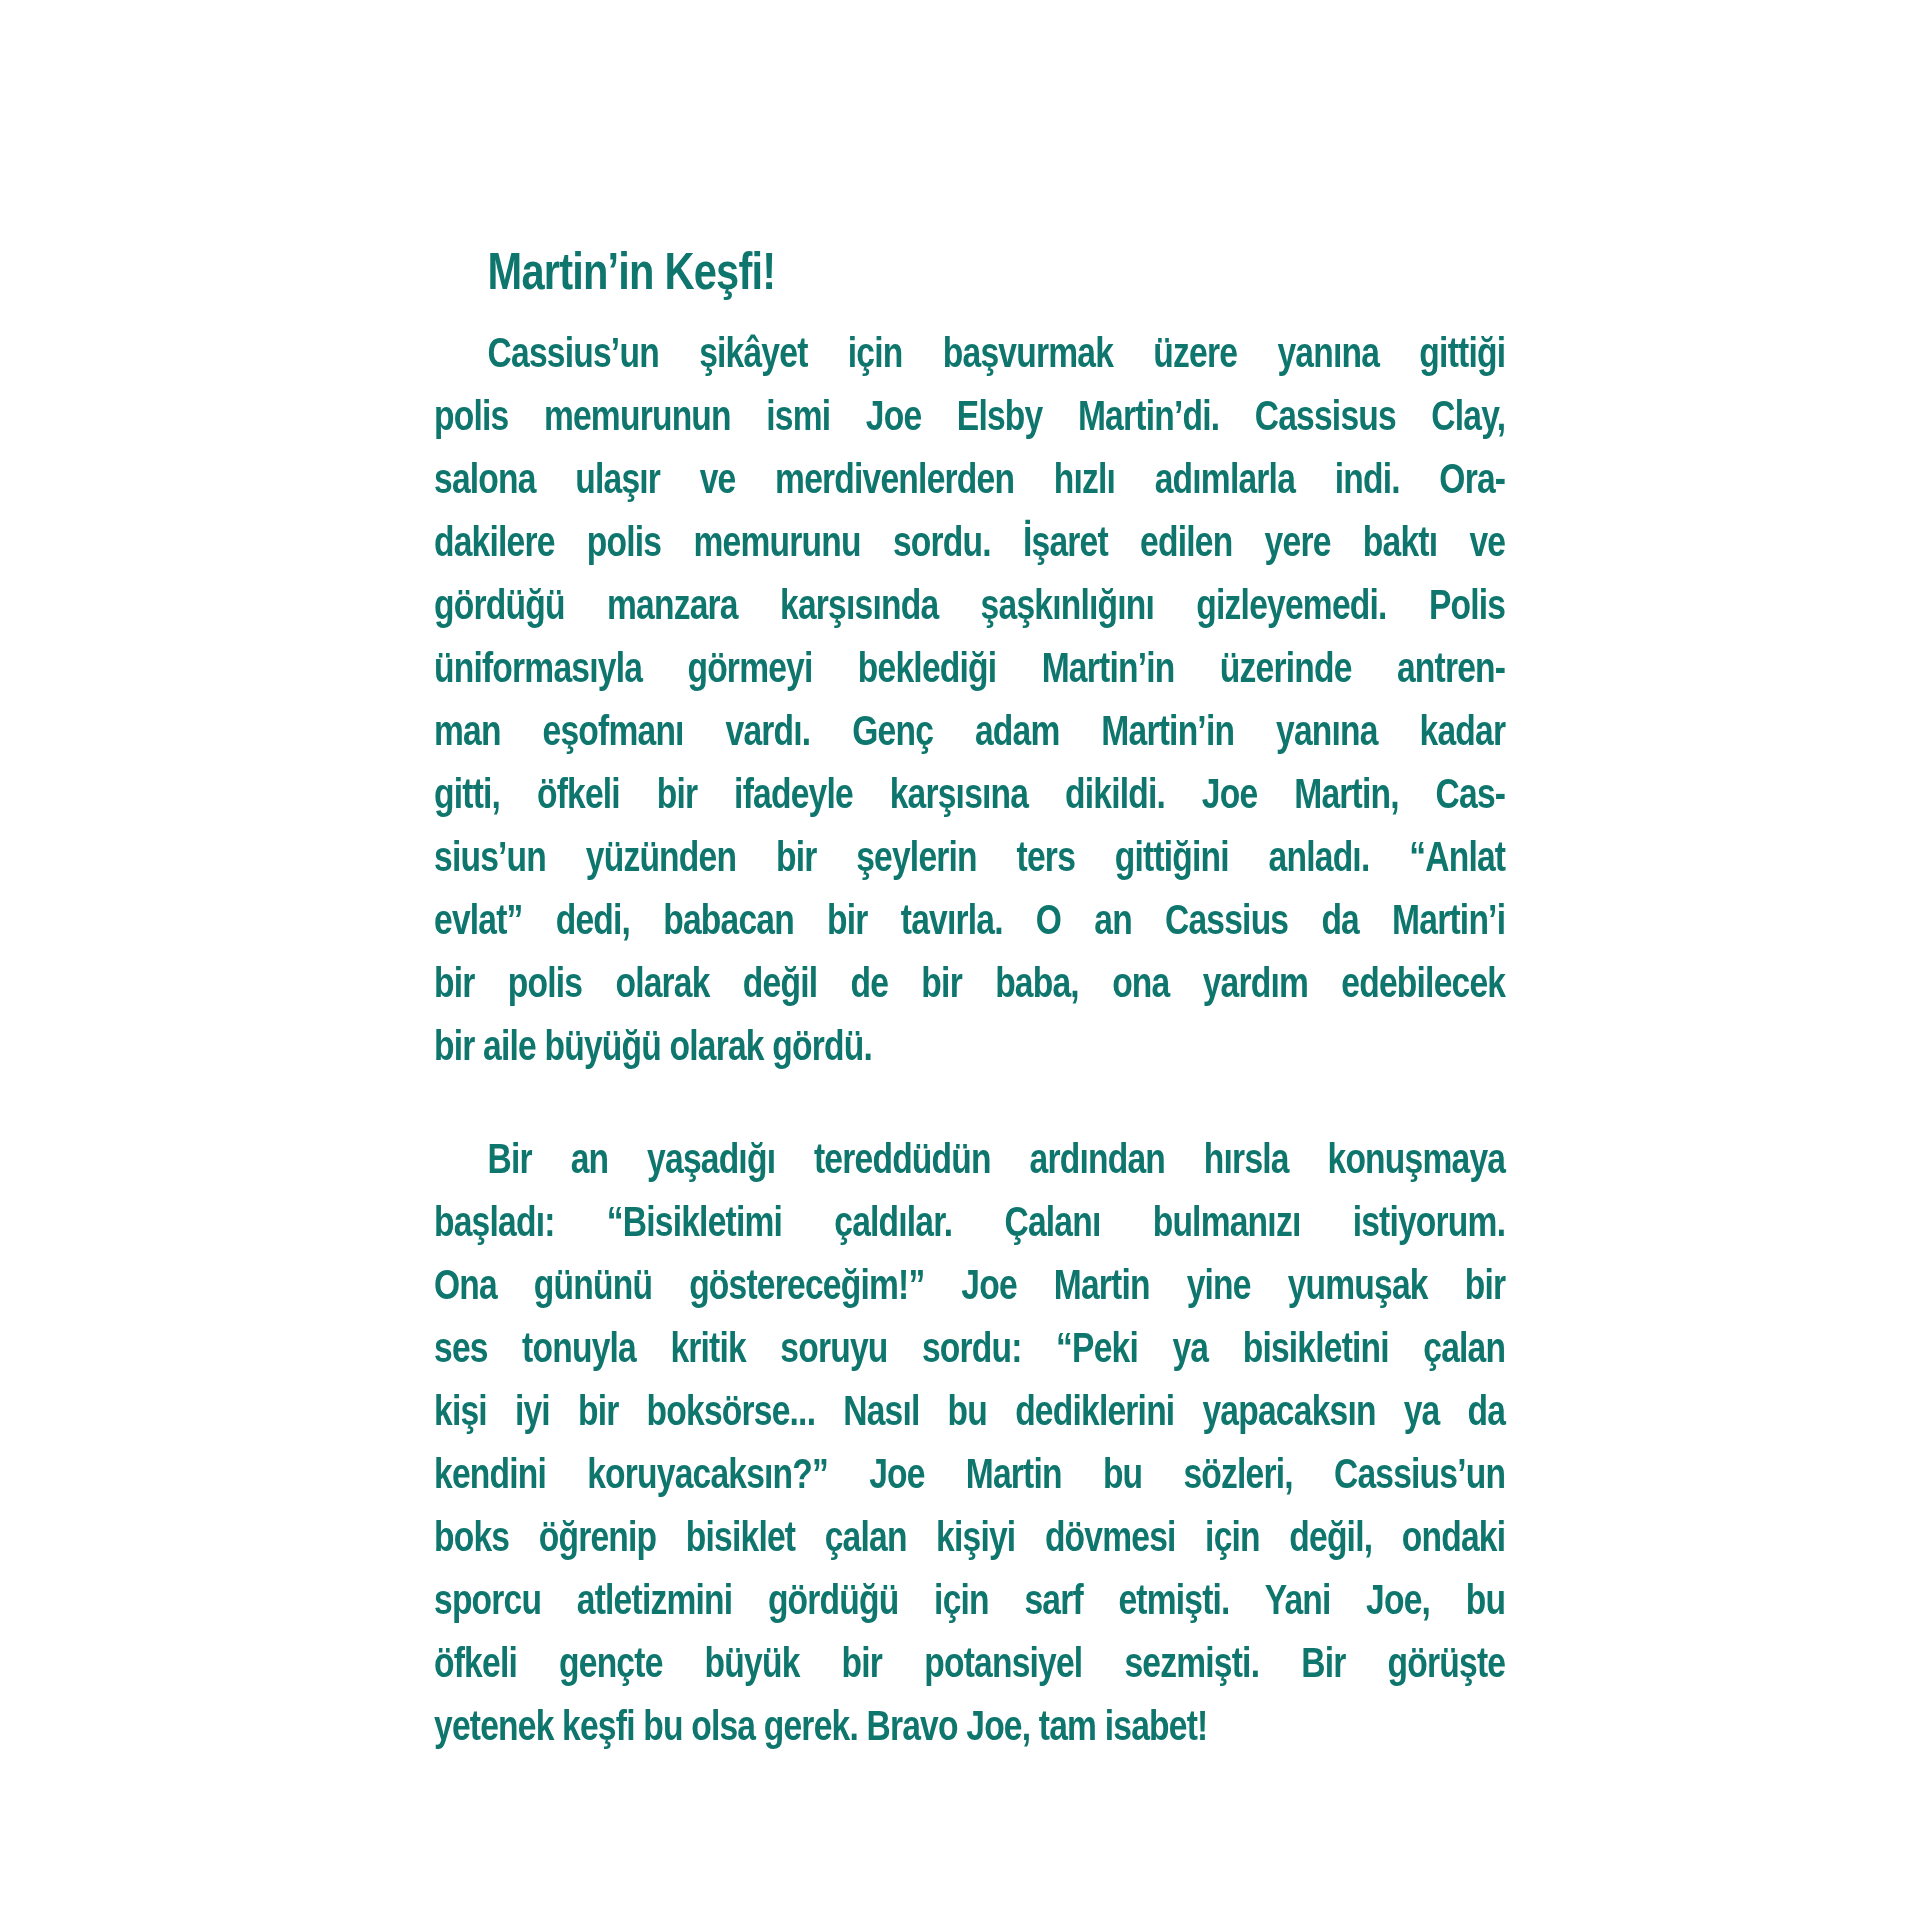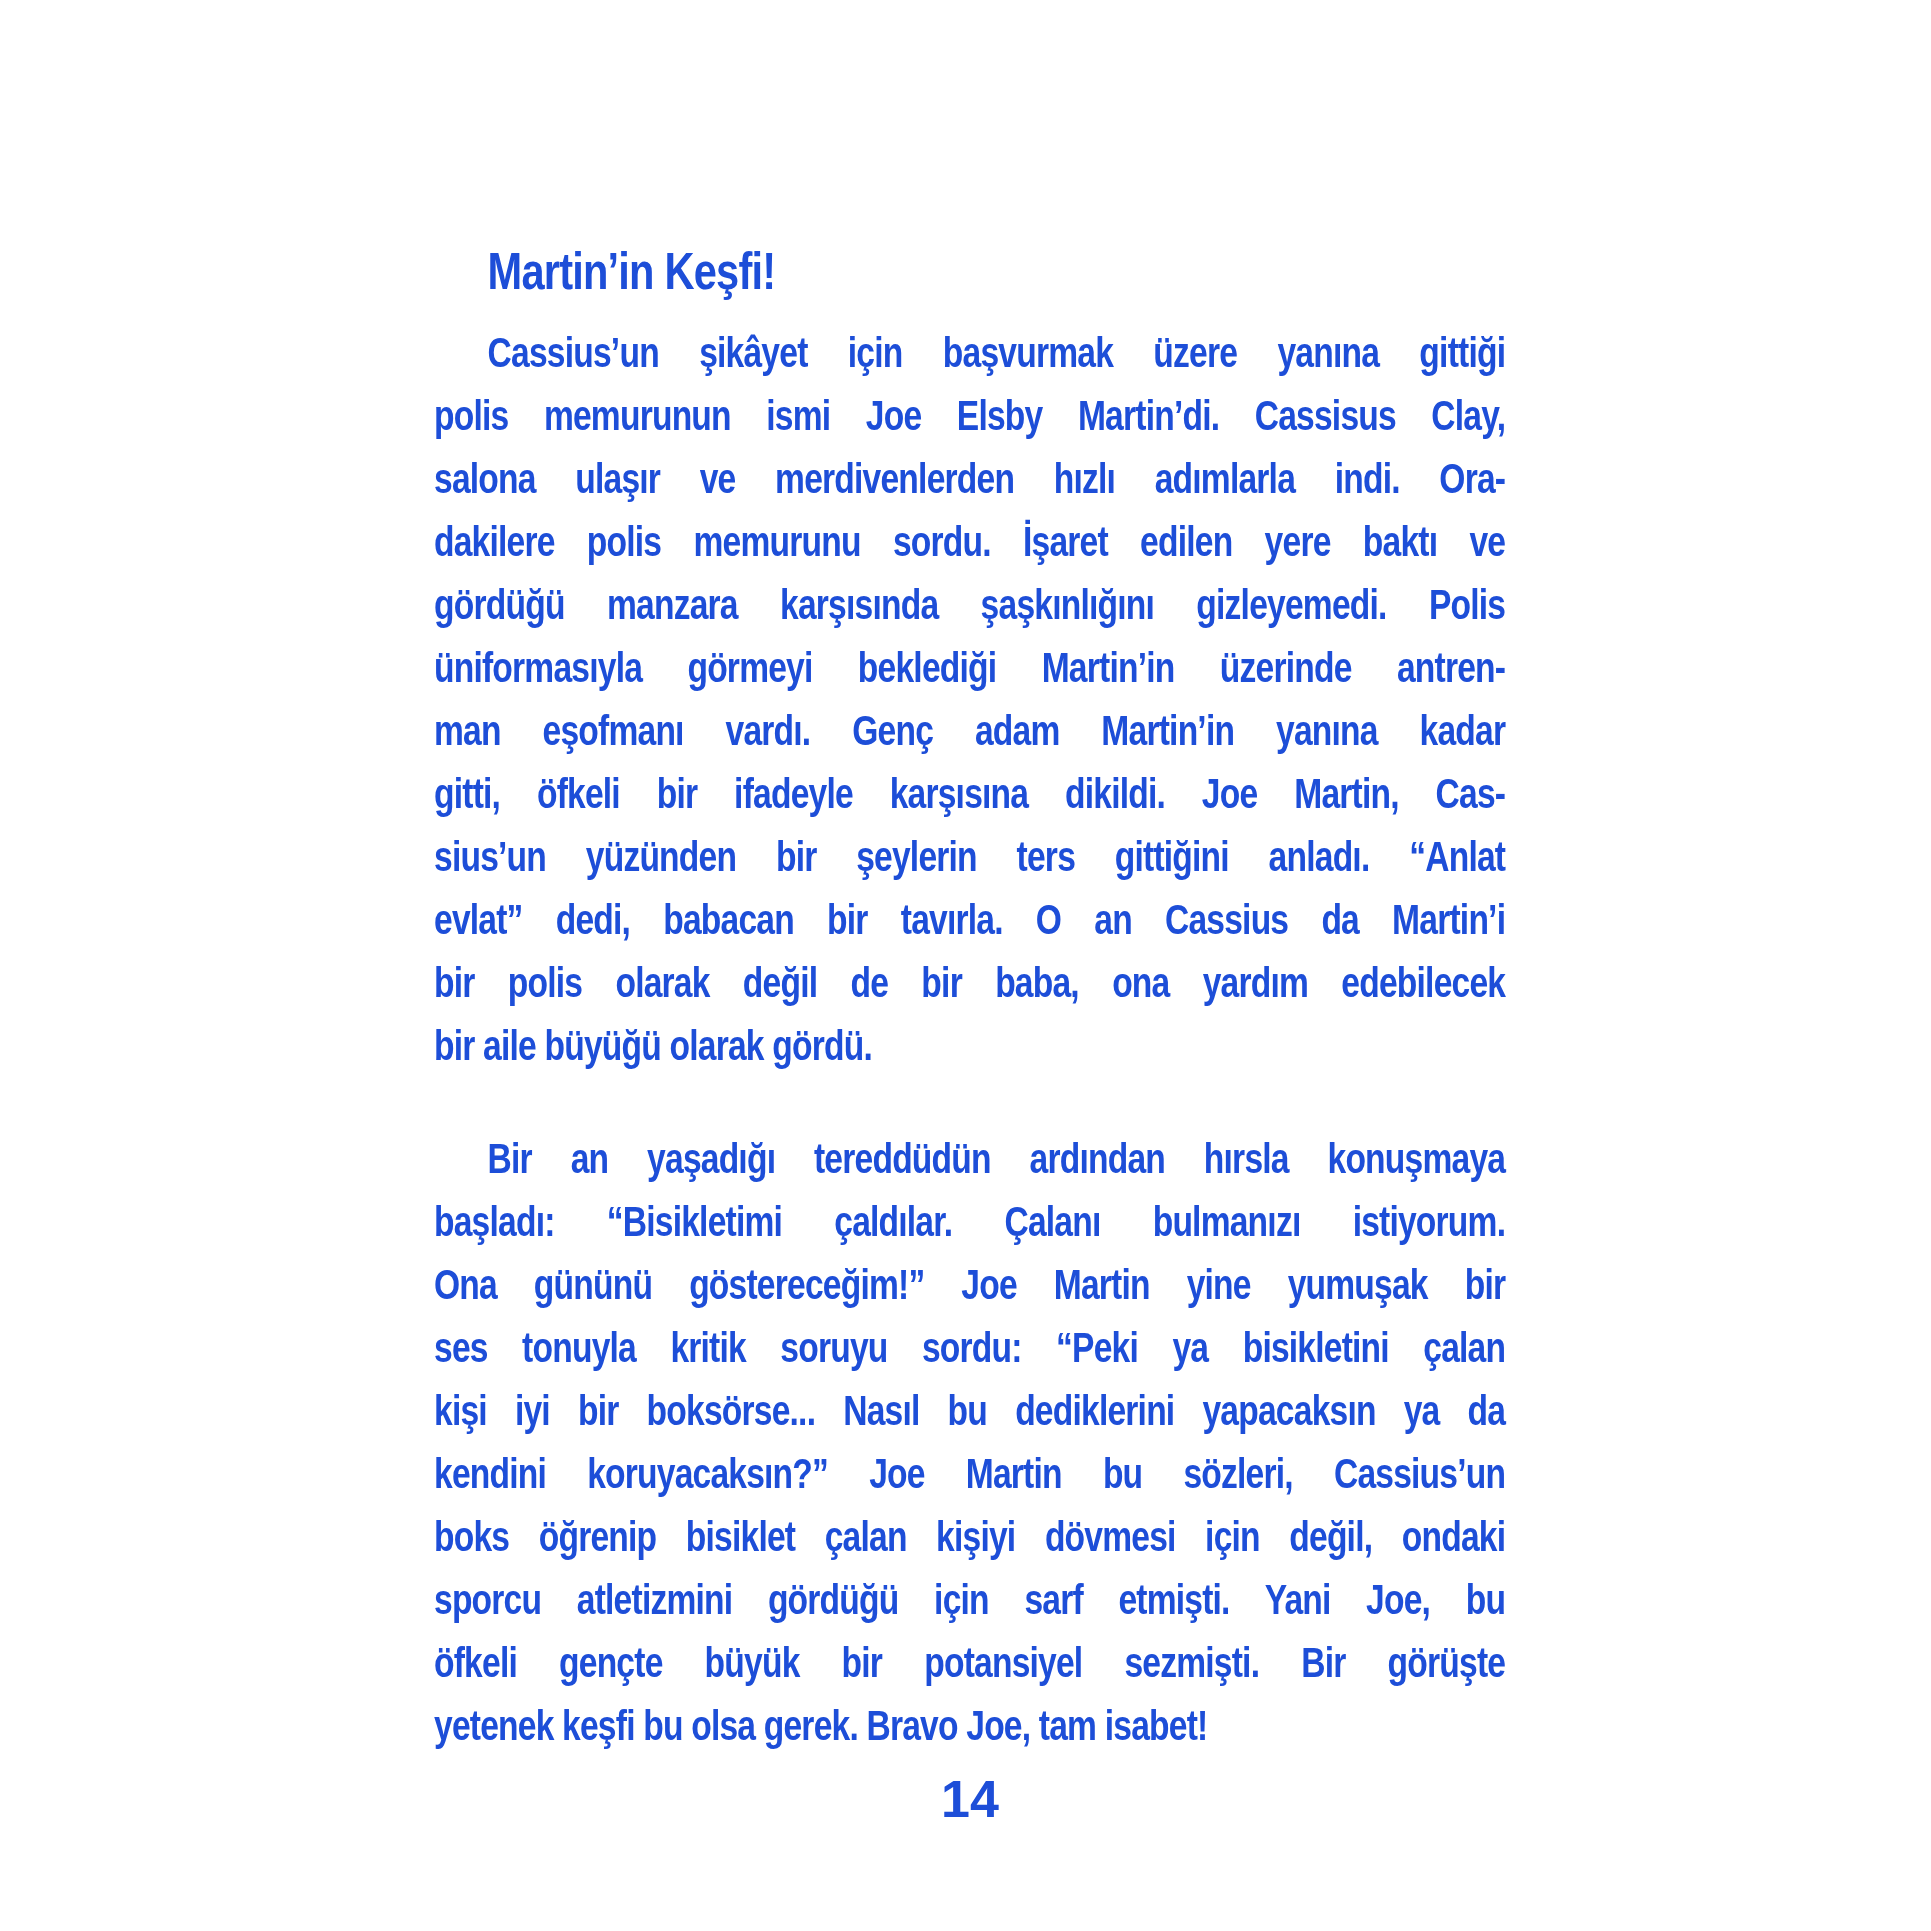--- a/index.html
+++ b/index.html
@@ -4,21 +4,21 @@
 <style>
   html, body {
     margin: 0;
     padding: 0;
   }
   .page {
     position: relative;
     width: 1931px;
     height: 1931px;
     background: #ffffff;
-    color: #1d4ed8;
+    color: #0f766e;
     font-family: "Liberation Sans", sans-serif;
     overflow: hidden;
   }
   .text-block {
     position: absolute;
     left: 434px;
     top: 243px;
     width: 1072px;
   }
   
@@ -95,15 +95,14 @@
             <div class="line">kişi iyi bir boksörse... Nasıl bu dediklerini yapacaksın ya da</div>
             <div class="line">kendini koruyacaksın?” Joe Martin bu sözleri, Cassius’un</div>
             <div class="line">boks öğrenip bisiklet çalan kişiyi dövmesi için değil, ondaki</div>
             <div class="line">sporcu atletizmini gördüğü için sarf etmişti. Yani Joe, bu</div>
             <div class="line">öfkeli gençte büyük bir potansiyel sezmişti. Bir görüşte</div>
             <div class="line">yetenek keşfi bu olsa gerek. Bravo Joe, tam isabet!</div>
           </div>
         </div>
     </div>
   </div>
-  <div class="page-number">14</div>
 </div>
 
 
 </body></html>

